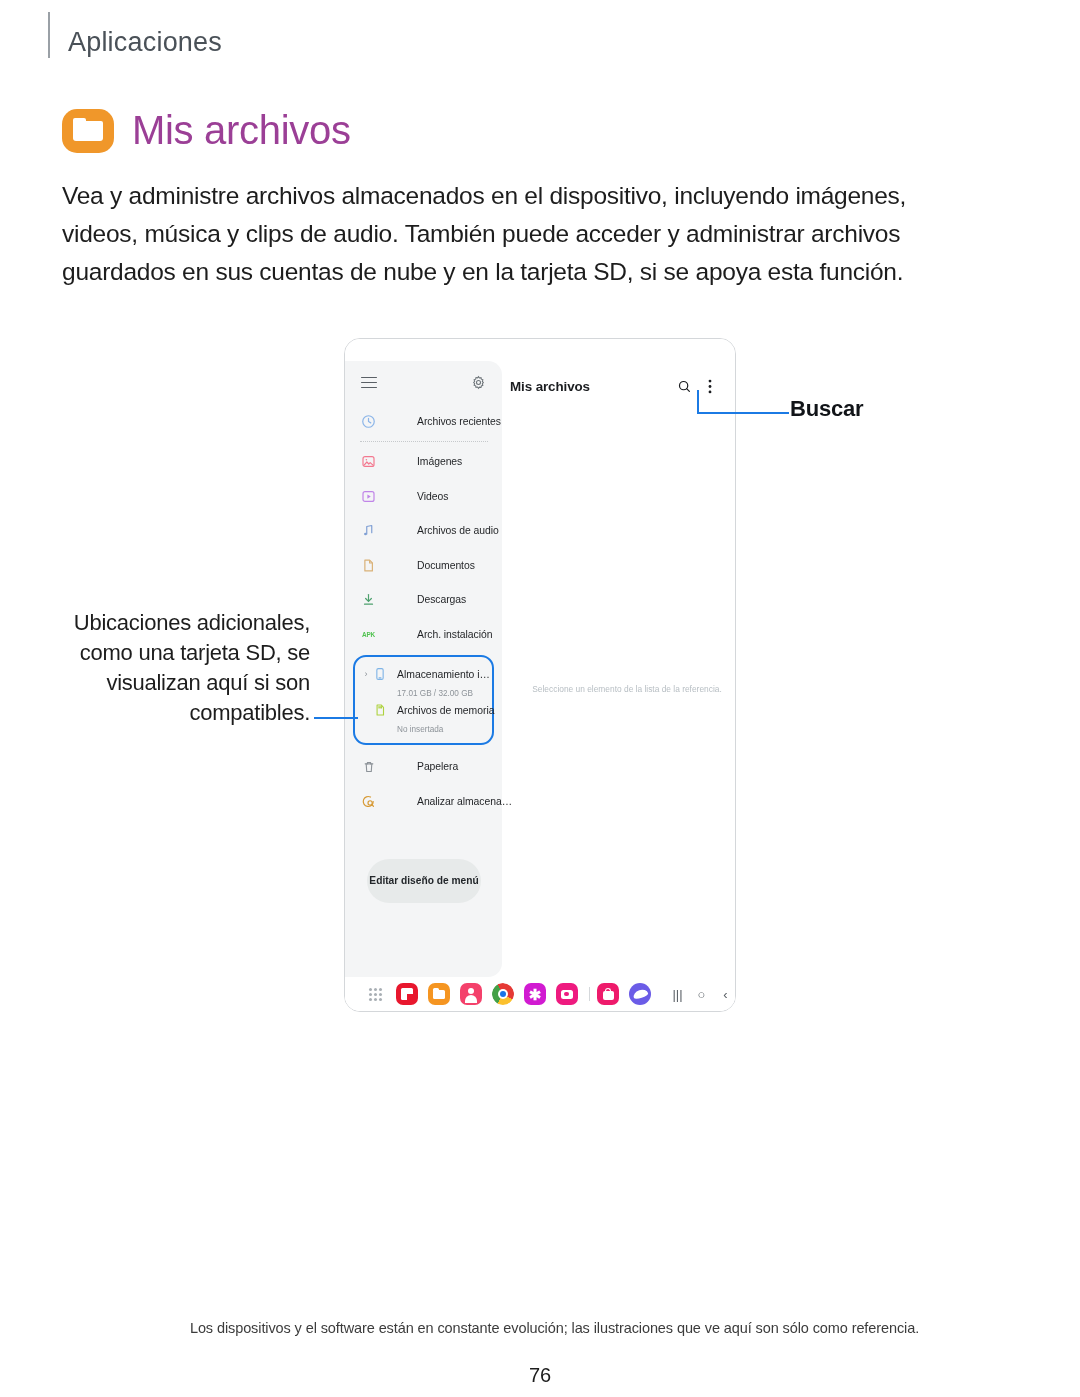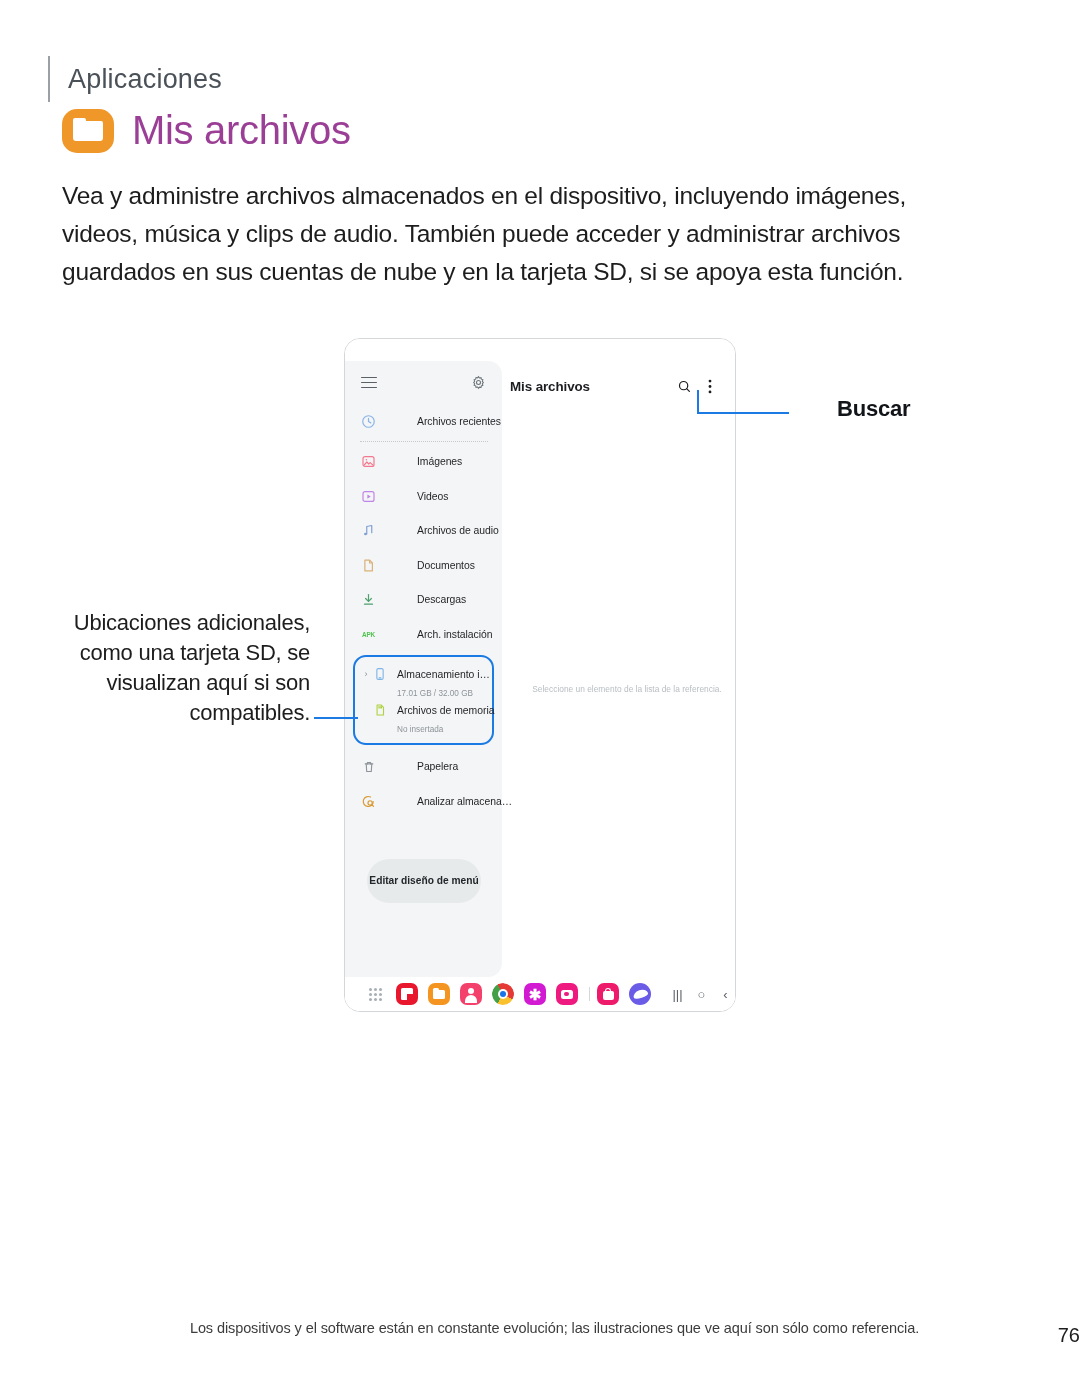--- a/index.html
+++ b/index.html
@@ -8,23 +8,22 @@
     background: #ffffff;
     font-family: "Liberation Sans", sans-serif;
     overflow: hidden;
   }
   body { position: relative; }
 
   
   .breadcrumb {
     position: absolute;
     left: 48px; top: 12px;
-    display: flex; align-items: center;
+    display: flex; align-items: flex-end;
     height: 46px;
-    margin-top: 44px;
   }
   .breadcrumb .rule {
     width: 2px; height: 46px; background: #9aa0a6;
     margin-right: 18px;
   }
   .breadcrumb .label {
     font-size: 27px; color: #4a5158; letter-spacing: .2px;
     font-weight: 400;
   }
 
@@ -225,21 +224,21 @@
   }
   .navbtn {
     color: #5a6066; font-size: 13px; margin-left: 9px;
     display: flex; align-items: center; justify-content: center;
     width: 15px; flex: none;
   }
 
   
   .callout-buscar {
     position: absolute;
-    left: 837px; top: 396px;
+    left: 790px; top: 396px;
     font-size: 22px; font-weight: bold; color: #111418;
     letter-spacing: -0.2px;
   }
   .lead-buscar-v {
     position: absolute;
     left: 697px; top: 390px;
     width: 2.2px; height: 24px; background: #1b7ae4;
   }
   .lead-buscar-h {
     position: absolute;
@@ -268,22 +267,22 @@
   .footer-note {
     position: absolute;
     left: 0; right: 0; top: 1320px;
     text-align: center;
     font-size: 14.5px; color: #3c3c3c;
     letter-spacing: -0.1px;
     padding-left: 29px;
   }
   .page-num {
     position: absolute;
-    left: 0; right: 0; top: 1324px;
-    text-align: right;
+    left: 0; right: 0; top: 1364px;
+    text-align: center;
     font-size: 20px; color: #1d1d1d;
   }
 </style>
 </head>
 <body>
 
 <div class="breadcrumb">
   <div class="rule"></div>
   <div class="label">Aplicaciones</div>
 </div>

